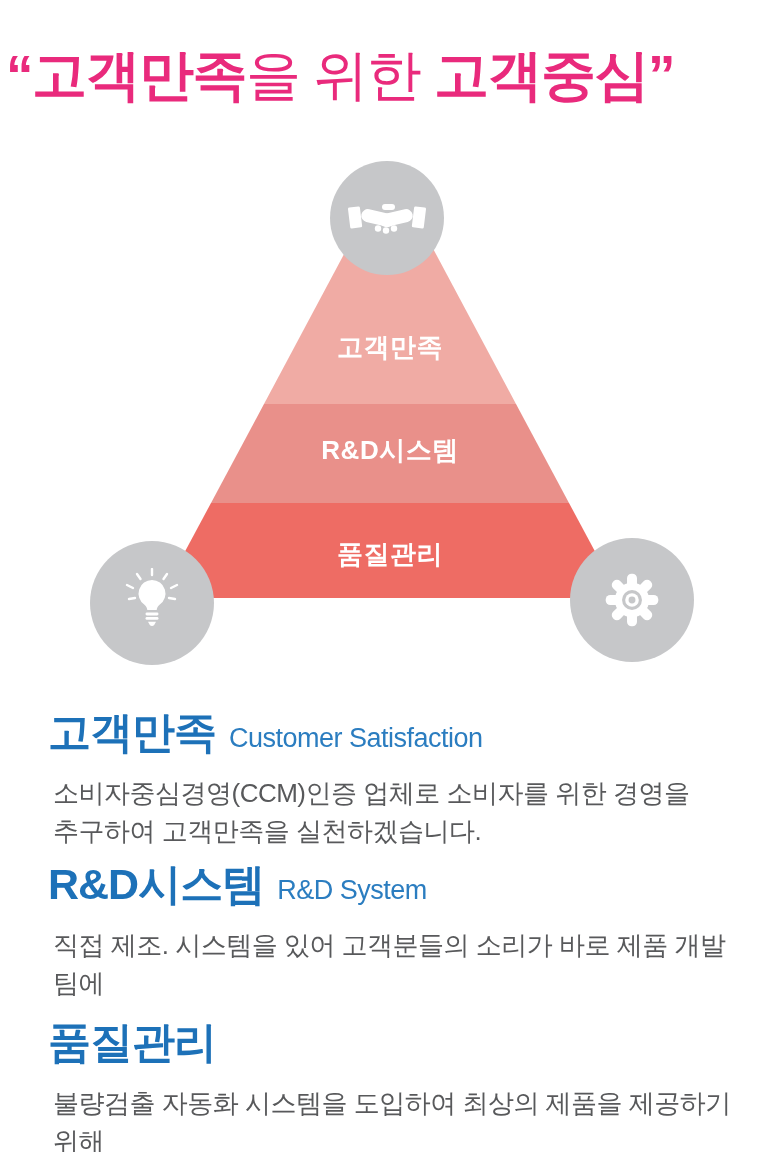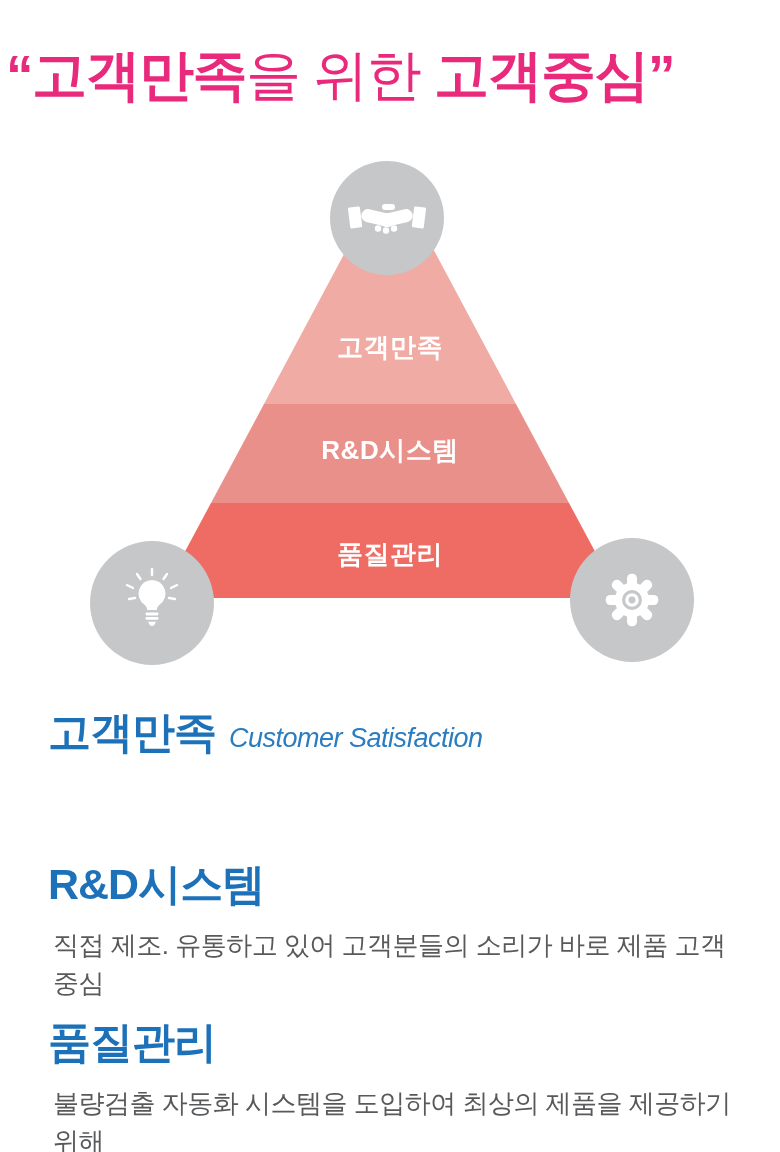--- a/index.html
+++ b/index.html
@@ -33,21 +33,21 @@
   .circle-top { left:330px; top:161px; width:114px; height:114px; }
   .circle-bl  { left:90px;  top:541px; width:124px; height:124px; }
   .circle-br  { left:570px; top:538px; width:124px; height:124px; }
   
   .section { position:absolute; left:48px; width:690px; }
   .sec-1 { top:704px; }
   .sec-2 { top:856px; }
   .sec-3 { top:1014px; }
   .sec-head { display:flex; align-items:baseline; gap:13px; }
   .sec-head .ko { font-size:43px; font-weight:800; color:#1d71b8; letter-spacing:-1px; }
-  .sec-head .en { font-size:27px; font-weight:500; color:#2b7dc0; letter-spacing:-0.5px;font-style:italic; }
+  .sec-head .en { font-size:27px; font-weight:500; color:#2b7dc0; letter-spacing:-0.5px; }
   .sec-body {
     margin-top:12px; padding-left:5px;
     font-size:26px; line-height:38px; color:#58595b; letter-spacing:-0.5px;
   }
 </style>
 </head>
 <body>
 
 <div class="page">
 
@@ -134,28 +134,33 @@
         </svg>
       </div>
     </div>
   </div>
 
   <div class="section sec-1">
     <div class="sec-head">
       <span class="ko">고객만족</span>
       <span class="en">Customer Satisfaction</span>
     </div>
+    <div class="sec-body">
+      <div>소비자중심경영(CCM)인증 업체로 소비자를 위한 경영을</div>
+      <div>추구하여 고객만족을 실천하겠습니다.</div>
+    </div>
   </div>
 
   <div class="section sec-2">
     <div class="sec-head">
       <span class="ko">R&amp;D시스템</span>
+      <span class="en">R&amp;D System</span>
     </div>
     <div class="sec-body">
-      <div>직접 제조. 유통하고 있어 고객분들의 소리가 바로 제품 고객중심</div>
+      <div>직접 제조. 시스템을 있어 고객분들의 소리가 바로 제품 개발팀에</div>
     </div>
   </div>
 
   <div class="section sec-3">
     <div class="sec-head">
       <span class="ko">품질관리</span>
     </div>
     <div class="sec-body">
       <div>불량검출 자동화 시스템을 도입하여 최상의 제품을 제공하기 위해</div>
 

